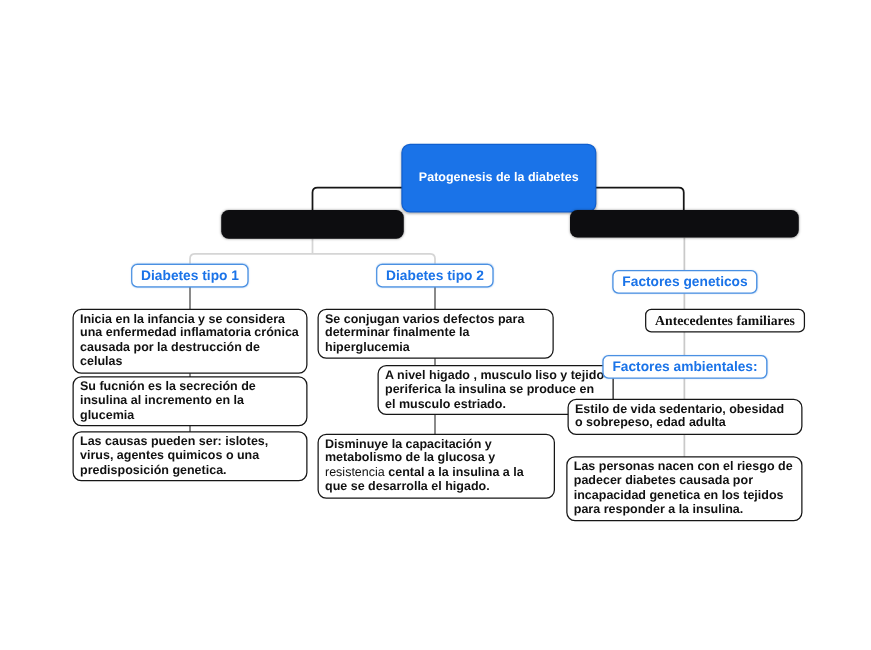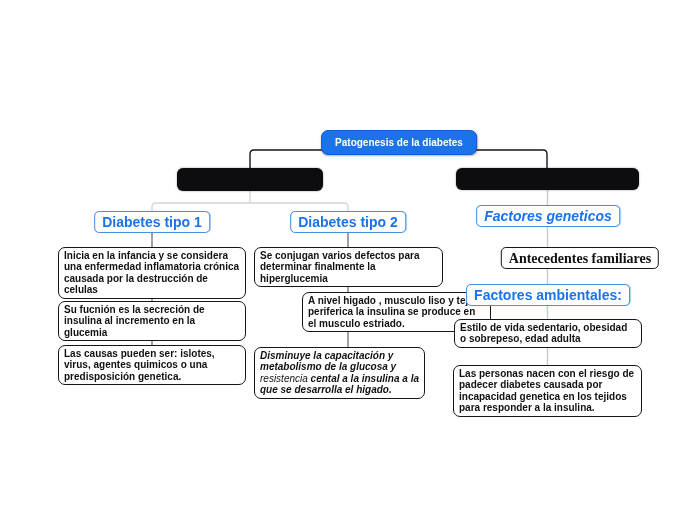--- a/index.html
+++ b/index.html
@@ -6,32 +6,32 @@
   body{
     width:697px;height:520px;position:relative;background:#ffffff;
     font-family:"Liberation Sans", sans-serif;overflow:hidden;
   }
   #canvas{position:absolute;inset:0;width:697px;height:520px;}
   svg.connectors{position:absolute;left:0;top:0;z-index:1;}
   .node{position:absolute;box-sizing:border-box;z-index:2;background:#ffffff;font-weight:bold;}
   .root{
     left:399px;top:115px;transform:translateX(-50%);
     background:var(--root_blue,#1a73e8);color:#ffffff;
-    font-size:10px;padding:6px 13px;border-radius:7px;white-space:nowrap;
-    border:1px solid #0f5fd0;box-shadow:0 1px 2px rgba(0,0,0,.30);margin-top:15px;
+    font-size:10px;padding:21px 13px;border-radius:7px;white-space:nowrap;
+    border:1px solid #0f5fd0;box-shadow:0 1px 2px rgba(0,0,0,.30);
   }
   .bar{
     position:absolute;z-index:2;background:var(--bar_black,#0d0d10);
     border-radius:6px;box-shadow:0 0 2px rgba(0,0,0,.45);
   }
   .bar-left{left:177px;top:168px;width:146px;height:23px;}
   .bar-right{left:456px;top:168px;width:183px;height:22px;}
   .pill{
     transform:translateX(-50%);white-space:nowrap;
-    font-size:14px;padding:2.5px 7px;border-radius:5px;line-height:1.1;
+    font-size:11px;padding:2.5px 7px;border-radius:5px;line-height:1.1;
   }
   .pill-blue{
     border:1.4px solid var(--topic_border,#4a90e2);
     color:var(--topic_text,#1a73e8);
     box-shadow:0 0 1px rgba(74,144,226,.4);
   }
   .pill-black{border:1.4px solid #161616;color:#111111;}
   .note{
     border:1.3px solid #161616;border-radius:7px;
     padding:2px 5px;font-size:10px;line-height:1.14;color:#111111;
@@ -55,28 +55,28 @@
     <path d="M547.5,190 V366" fill="none" stroke="#c9c9c9" stroke-width="1.4"></path>
   </svg>
 
   <div class="node root">Patogenesis de la diabetes</div>
 
   <div class="bar bar-left"></div>
   <div class="bar bar-right"></div>
 
   <div class="node pill pill-blue" style="left:152px;top:211px;">Diabetes tipo 1</div>
   <div class="node pill pill-blue" style="left:348px;top:211px;">Diabetes tipo 2</div>
-  <div class="node pill pill-blue" style="left:548px;top:205px;font-style:italic;">Factores geneticos</div>
+  <div class="node pill pill-blue" style="left:548px;top:216px;">Factores geneticos</div>
 
   <div class="node note" style="left:58px;top:247px;width:188px;">Inicia en la infancia y se considera una enfermedad inflamatoria crónica causada por la destrucción de celulas</div>
   <div class="node note" style="left:58px;top:301px;width:188px;">Su fucnión es la secreción de insulina al incremento en la glucemia</div>
   <div class="node note" style="left:254px;top:247px;width:189px;">Se conjugan varios defectos para determinar finalmente la hiperglucemia</div>
 
   <div class="node note" style="left:58px;top:345px;width:188px;">Las causas pueden ser: islotes, virus, agentes quimicos o una predisposición genetica.</div>
   <div class="node note" style="left:254px;top:292px;width:189px;margin-left:48px;">A nivel higado , musculo liso y tejido periferica la insulina se produce en el musculo estriado.</div>
-  <div class="node note" style="left:254px;top:347px;width:171px;font-style:italic;"><span>Disminuye la capacitación y metabolismo de la glucosa y </span><span class="reg">resistencia</span><span> cental a la insulina a la que se desarrolla el higado.</span></div>
+  <div class="node note" style="left:254px;top:347px;width:190px;"><span>Disminuye la capacitación y metabolismo de la glucosa y </span><span class="reg">resistencia</span><span> cental a la insulina a la que se desarrolla el higado.</span></div>
 
   <div class="node pill pill-black" style="left:580px;top:247px;font-family:Liberation Serif, serif;">Antecedentes familiares</div>
   <div class="node pill pill-blue" style="left:548px;top:284px;">Factores ambientales:</div>
   <div class="node note" style="left:454px;top:319px;width:188px;">Estilo de vida sedentario, obesidad o sobrepeso, edad adulta</div>
   <div class="node note" style="left:453px;top:365px;width:189px;">Las personas nacen con el riesgo de padecer diabetes causada por incapacidad genetica en los tejidos para responder a la insulina.</div>
 
 </div>
 
 </body></html>

